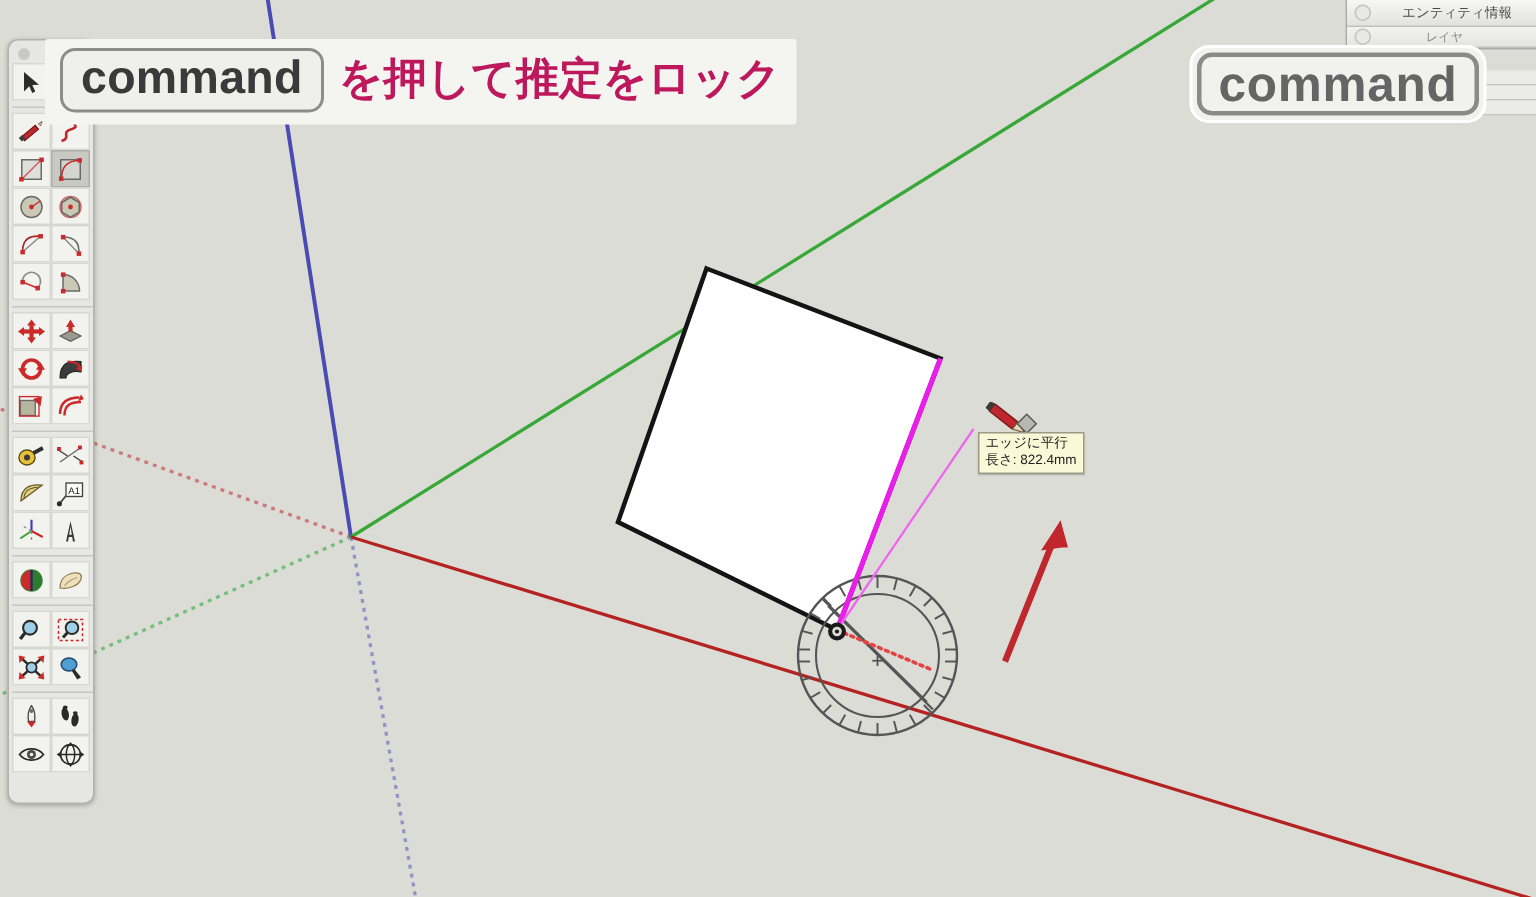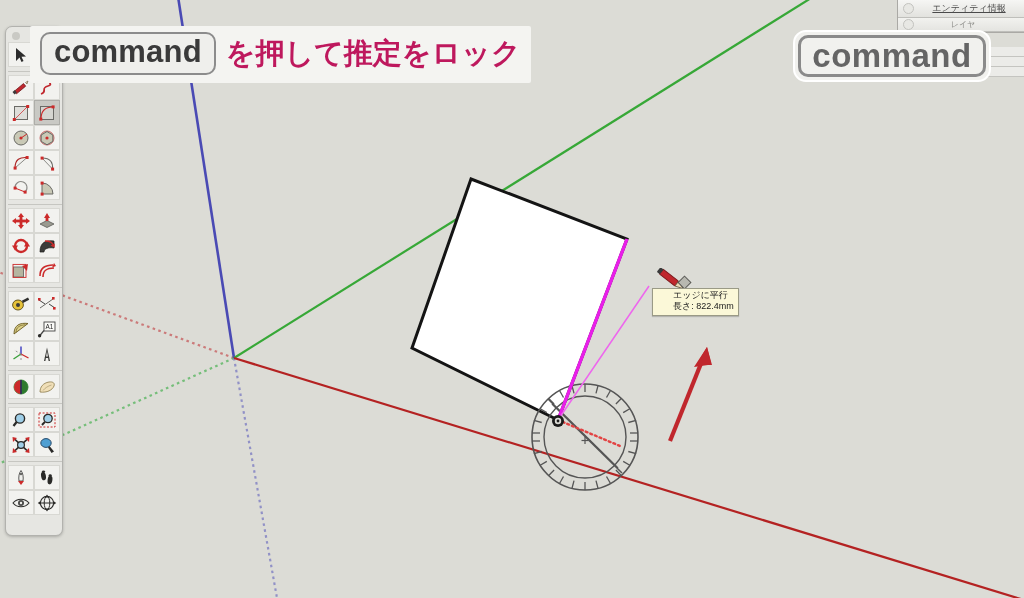--- a/index.html
+++ b/index.html
@@ -74,31 +74,31 @@
   .panel-row{
     height:17px;display:flex;align-items:center;
     border-bottom:1px solid #bfbfbb;
     background:linear-gradient(#f6f6f4,#e2e2de);
     font-size:9px;color:#4a4a4a;position:relative;
   }
   .panel-disc{
     width:9px;height:9px;border-radius:50%;border:1px solid #c3c3bf;
     background:#e8e8e4;margin-left:5px;flex:none;
   }
-  .panel-title{flex:1;text-align:center;padding-right:0;font-size:9px;text-decoration:underline;}
+  .panel-title{flex:1;text-align:right;padding-right:16px;font-size:9px;}
   .panel-row.second{height:13px;background:linear-gradient(#f2f2ef,#e4e4e0);}
   .panel-sub{flex:1;text-align:center;padding-right:12px;font-size:8px;color:#8b8b87;}
   .panel-strips{position:absolute;right:0;top:47px;width:127px;}
   .strip{height:9px;border-bottom:1px solid #c4c4c0;background:#ebebe8;}
 
   
   .tooltip{
     position:absolute;left:652px;top:288px;
     background:#fbf8d8;border:1px solid #9a9a86;
-    padding:1px 4px 2px 20px;font-size:9px;color:#222;
+    padding:1px 4px 2px 4px;font-size:9px;color:#222;
     line-height:1.25;white-space:nowrap;
     box-shadow:0 1px 1px rgba(0,0,0,.18);
   }
   .tooltip div{font-family:"Liberation Sans","DejaVu Sans",sans-serif;}
 
   
   .cursor-icon{position:absolute;left:653px;top:268px;}
 </style>
 </head>
 <body>

